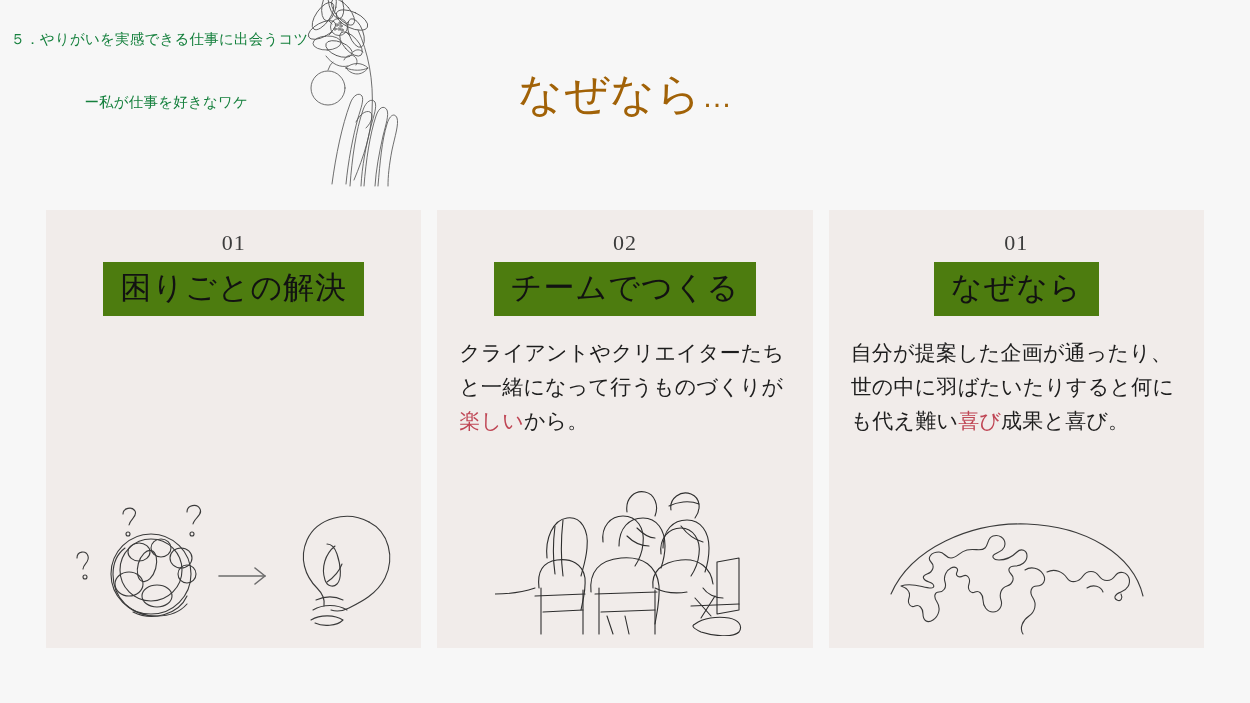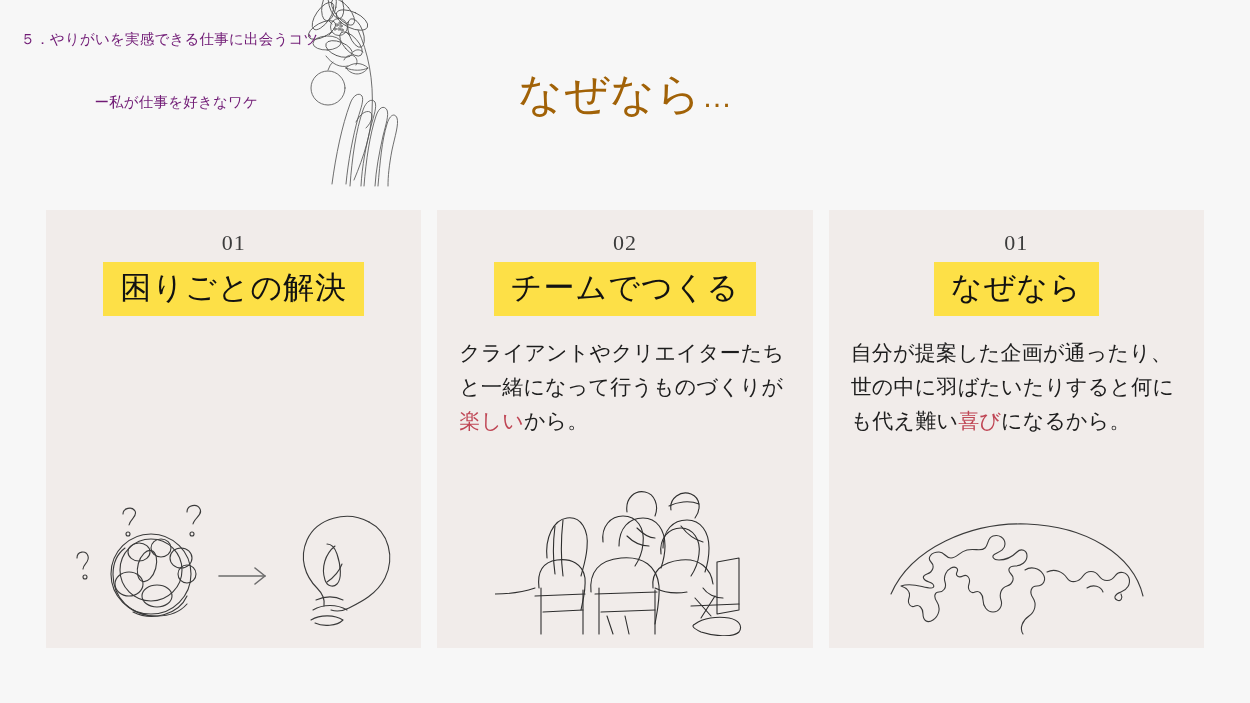--- a/index.html
+++ b/index.html
@@ -11,26 +11,26 @@
   body {
     background: #f7f7f7;
     font-family: "Liberation Sans", "DejaVu Sans", sans-serif;
     color: #1a1a1a;
     position: relative;
   }
 
   
   .slide-header {
     position: absolute;
-    left: 12px;
+    left: 2px;
     top: 8px;
     font-size: 14.5px;
     line-height: 1.45;
     letter-spacing: 0.2px;
-    color: #701a75;
+    color: #15803d;
     z-index: 5;
     white-space: pre;
   }
   .slide-header .line2 { padding-left: 22px; display: block; text-align: center; }
 
   
   .deco-art {
     position: absolute;
     left: 296px;
     top: -6px;
@@ -95,21 +95,21 @@
     color: #3c3c3c;
     margin-top: 22px;
     line-height: 1;
   }
   .card-heading-wrap {
     display: flex;
     justify-content: center;
     margin-top: 8px;
   }
   .card-heading {
-    background: #fde047;
+    background: #4d7c0f;
     font-size: 31px;
     line-height: 1.42;
     letter-spacing: 1px;
     color: #121212;
     padding: 4px 17px 6px 17px;
     white-space: nowrap;
     font-weight: 400;
   }
   .card-body {
     margin: 20px 22px 0 22px;
@@ -316,21 +316,21 @@
         </g>
       </svg>
     </div>
   </div>
 
   <div class="card">
     <div class="card-number">01</div>
     <div class="card-heading-wrap">
       <div class="card-heading">なぜなら</div>
     </div>
-    <div class="card-body"><span>自分が提案した企画が通ったり、世の中に羽ばたいたりすると何にも代え難い</span><span class="accent">喜び</span><span>になるから。</span></div>
+    <div class="card-body"><span>自分が提案した企画が通ったり、世の中に羽ばたいたりすると何にも代え難い</span><span class="accent">喜び</span><span>成果と喜び。</span></div>
     <div class="card-illo">
       <svg class="illo-3" viewBox="0 0 290 140" fill="none" stroke="#3a3a3a" stroke-width="1.1" stroke-linecap="round" stroke-linejoin="round">
 
         <path d="M20 98 C40 52 100 26 156 28 C214 30 262 58 272 100"></path>
 
         <g>
           <path d="M30 90 C42 86 52 92 60 92 C64 92 64 88 58 86 C52 84 50 80 56 78
                    C62 76 64 70 60 66 C56 62 60 56 68 56 C74 56 74 62 80 62
                    C86 62 88 56 96 54 C104 52 110 56 114 52 C118 48 116 42 122 40
                    C128 38 134 42 134 48 C134 54 128 56 124 58 C120 60 122 64 128 64

